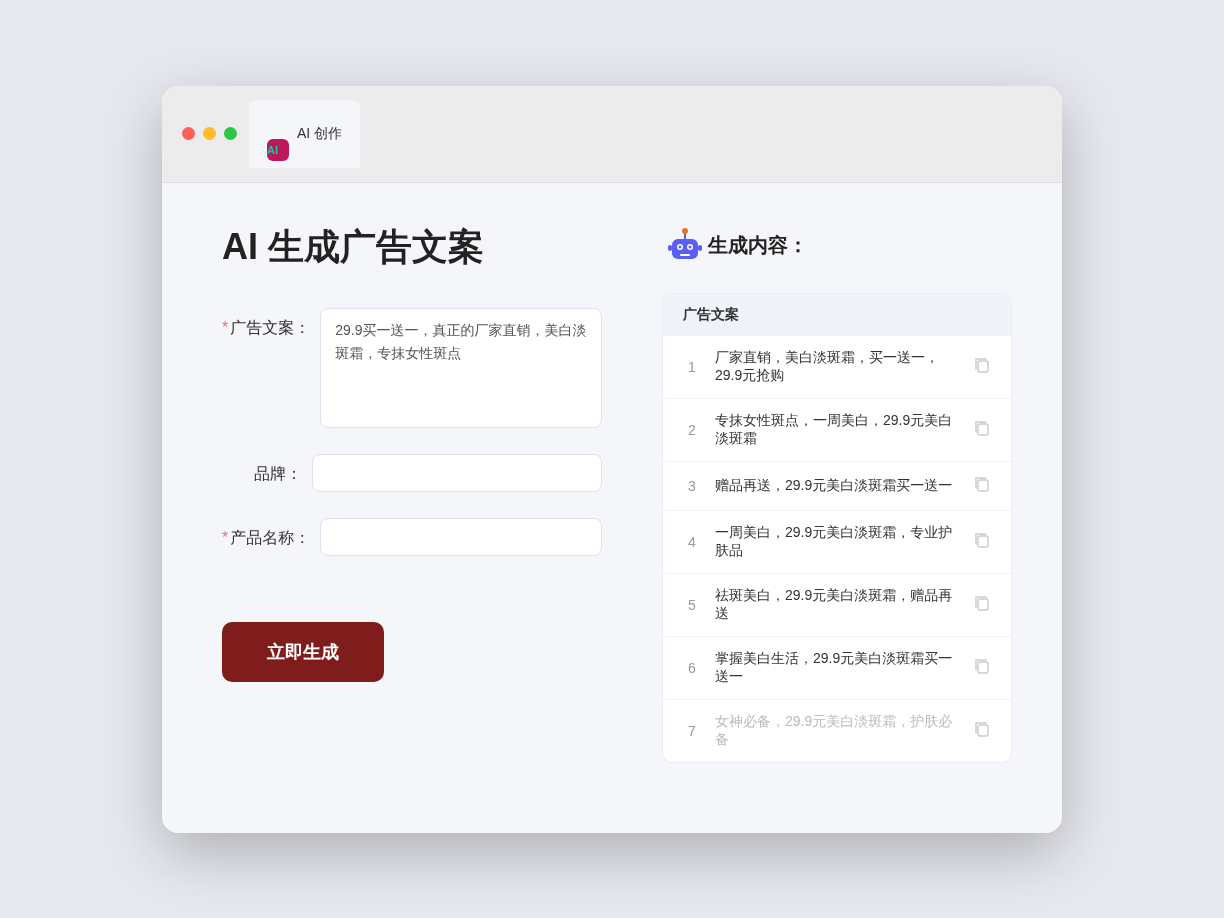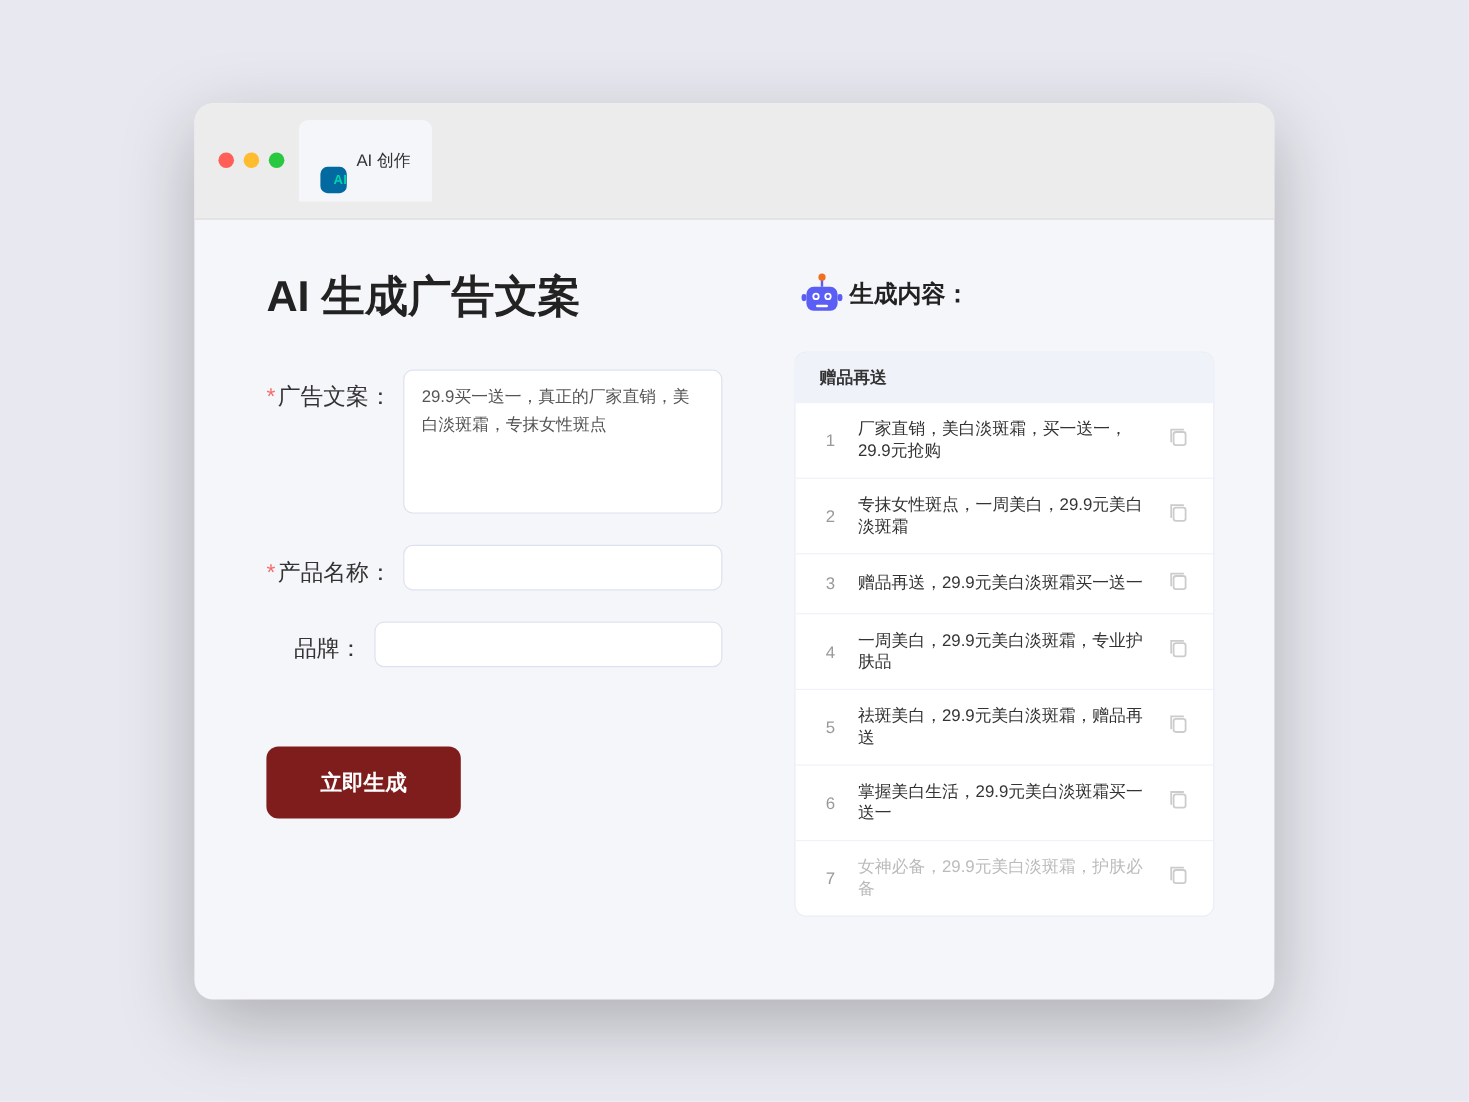--- a/index.html
+++ b/index.html
@@ -51,25 +51,25 @@
       display: flex;
       align-items: center;
       gap: 8px;
       font-size: 14px;
       color: #333;
     }
 
     .tab-icon {
       width: 22px;
       height: 22px;
-      background: #0369a1;
+      background: #be185d;
       border-radius: 6px;
       display: flex;
       align-items: center;
-      justify-content: flex-end;
+      justify-content: flex-start;
       margin-top: 32px;
     }
 
     .tab-icon-inner {
       color: #00d4aa;
       font-size: 11px;
       font-weight: bold;
     }
 
     .main-content {
@@ -92,21 +92,21 @@
     }
 
     .form-group {
       display: flex;
       align-items: flex-start;
       margin-bottom: 26px;
       gap: 10px;
     }
 
     .form-label {
-      font-size: 19px;
+      font-size: 16px;
       color: #333;
       white-space: nowrap;
       padding-top: 10px;
       min-width: 80px;
       text-align: right;
     }
 
     .required-star {
       color: #f56c6c;
       margin-right: 2px;
@@ -238,32 +238,32 @@
       
       <div class="form-group">
         <label class="form-label">
           <span class="required-star">*</span><span>广告文案：</span>
         </label>
         <textarea class="form-textarea" style="">29.9买一送一，真正的厂家直销，美白淡斑霜，专抹女性斑点</textarea>
       </div>
 
       
       <div class="form-group">
+        <label class="form-label">品牌：</label>
+        <input type="text" class="form-input" style="">
+      </div>
+
+      
+      <div class="form-group">
         <label class="form-label">
           <span class="required-star">*</span><span>产品名称：</span>
         </label>
         <input type="text" class="form-input" style="">
       </div>
 
-      
-      <div class="form-group">
-        <label class="form-label">品牌：</label>
-        <input type="text" class="form-input" style="">
-      </div>
-
       <button class="generate-btn">立即生成</button>
     </div>
 
     <div class="right-panel">
       <div class="result-header">
 
         <svg class="robot-svg" viewBox="0 0 46 46" fill="none" xmlns="http://www.w3.org/2000/svg">
 
           <rect x="10" y="16" width="26" height="20" rx="6" fill="#5b5ef4"></rect>
 
@@ -279,21 +279,21 @@
           <line x1="23" y1="16" x2="23" y2="10" stroke="#5b5ef4" stroke-width="2"></line>
           <circle cx="23" cy="8" r="3" fill="#f07020"></circle>
 
           <rect x="6" y="22" width="4" height="6" rx="2" fill="#5b5ef4"></rect>
           <rect x="36" y="22" width="4" height="6" rx="2" fill="#5b5ef4"></rect>
         </svg>
         <span class="result-title">生成内容：</span>
       </div>
 
       <div class="result-table">
-        <div class="table-header">赠品再送</div>
+        <div class="table-header">广告文案</div>
 
         <div id="result-rows-container">
             <div class="table-row">
               <span class="row-num">1</span>
               <span class="row-text">厂家直销，美白淡斑霜，买一送一，29.9元抢购</span>
               <span><svg width="18" height="18" viewBox="0 0 18 18" fill="none" xmlns="http://www.w3.org/2000/svg">
       <rect x="5" y="5" width="10" height="11" rx="2" stroke="#ccc" stroke-width="1.5" fill="none"></rect>
       <path d="M3 13V3h10" stroke="#ccc" stroke-width="1.5" stroke-linecap="round" fill="none"></path>
     </svg></span>
             </div>

